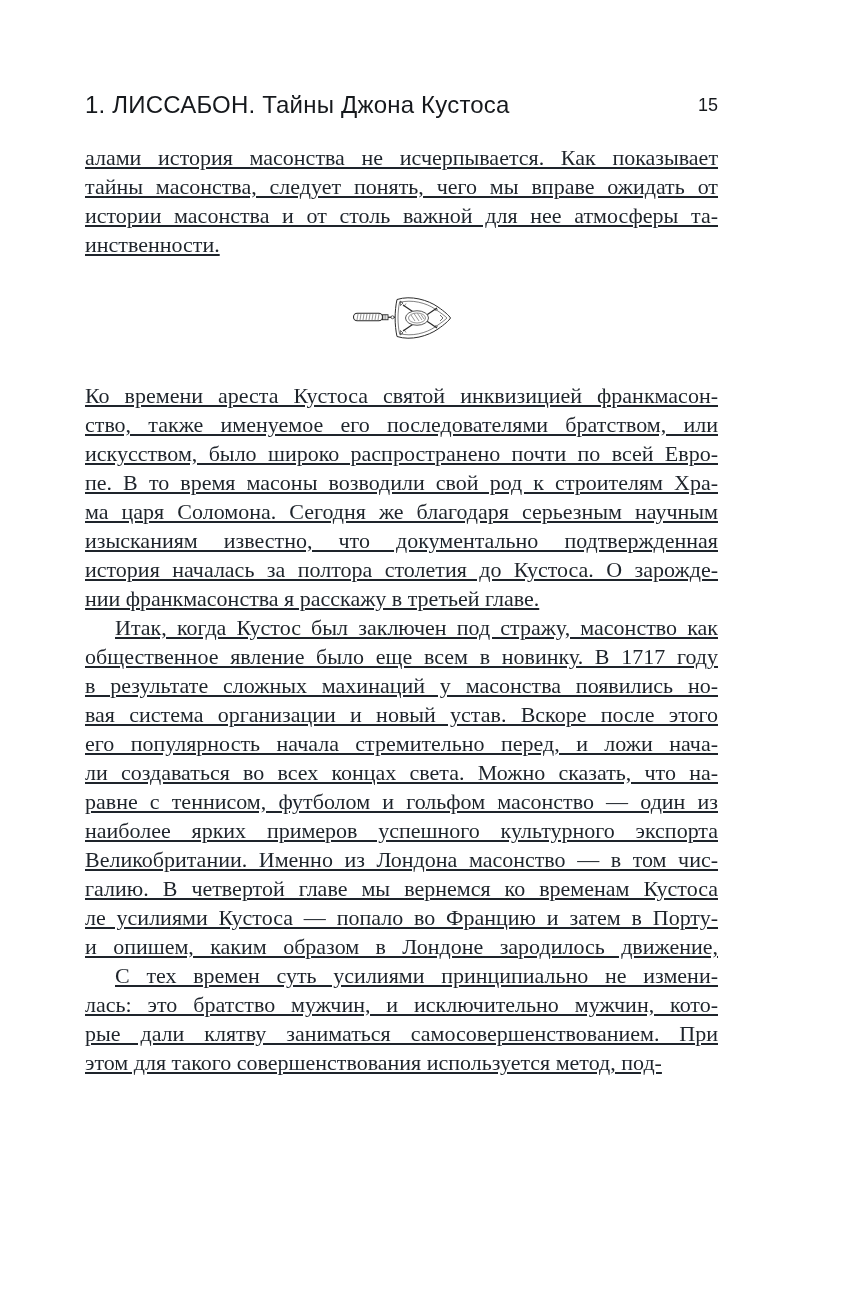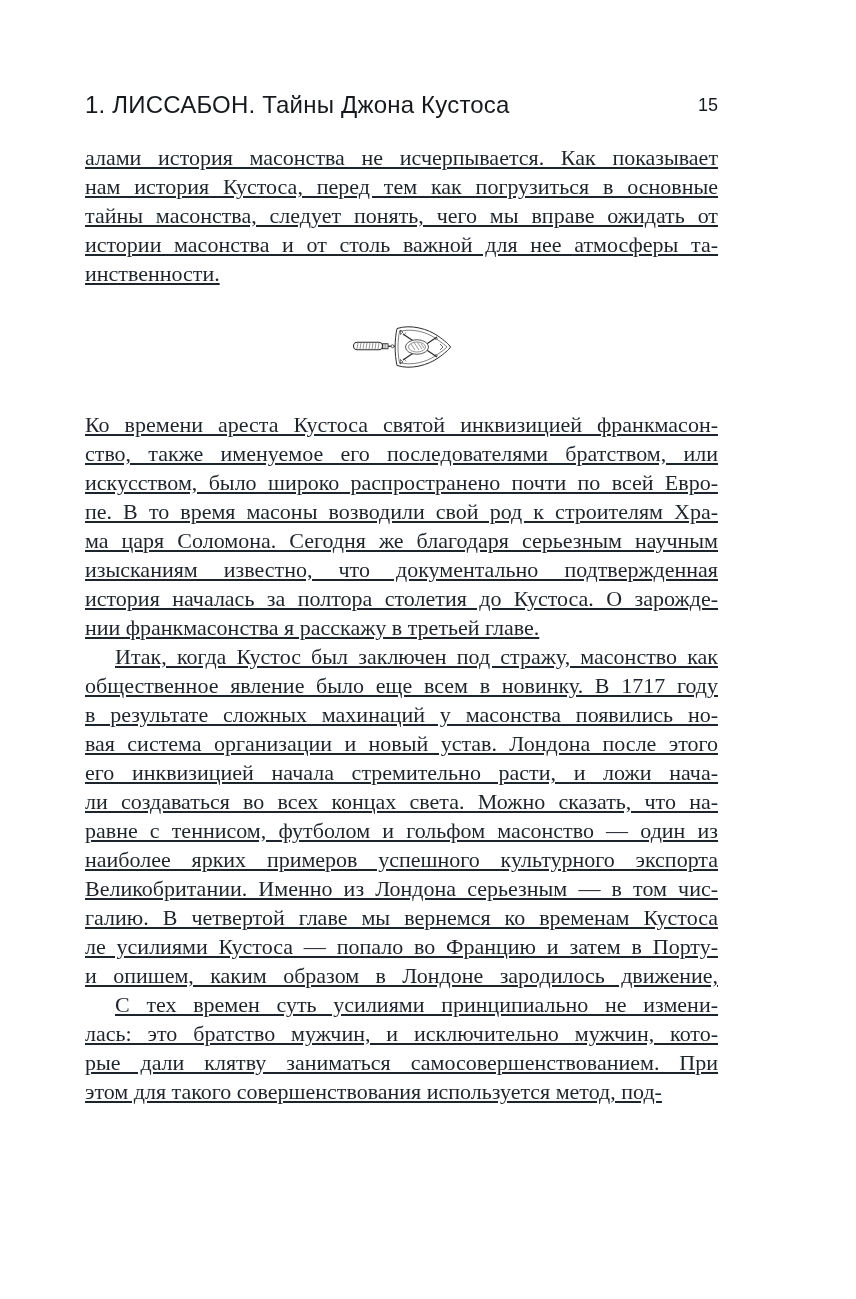--- a/index.html
+++ b/index.html
@@ -66,21 +66,20 @@
 <body>
 
 <div class="page">
   <header class="running-head">
     <span class="running-title">1. ЛИССАБОН. Тайны Джона Кустоса</span>
     <span class="page-number">15</span>
   </header>
   <main class="text-block">
       <div class="paragraph">
         <div class="line">алами история масонства не исчерпывается. Как показывает</div>
-        <div class="line">нам история Кустоса, перед тем как погрузиться в основные</div>
         <div class="line">тайны масонства, следует понять, чего мы вправе ожидать от</div>
         <div class="line">истории масонства и от столь важной для нее атмосферы та-</div>
         <div class="line last">инственности.</div>
       </div>
       <div class="ornament">
   <svg viewBox="0 0 200 92" xmlns="http://www.w3.org/2000/svg" fill="none" stroke="#2b2b2b">
 
     <rect x="3" y="36.5" width="58" height="15" rx="7.5" stroke-width="2.2" fill="#ffffff"></rect>
     <path stroke-width="1" d="M12 38 l-2 12 M18 38 l-2 12 M24 38 l-2 12 M30 38 l-2 12 M36 38 l-2 12 M42 38 l-2 12 M48 38 l-2 12 M54 38 l-2 12"></path>
 
@@ -112,26 +111,26 @@
         <div class="line">пе. В то время масоны возводили свой род к строителям Хра-</div>
         <div class="line">ма царя Соломона. Сегодня же благодаря серьезным научным</div>
         <div class="line">изысканиям известно, что документально подтвержденная</div>
         <div class="line">история началась за полтора столетия до Кустоса. О зарожде-</div>
         <div class="line last">нии франкмасонства я расскажу в третьей главе.</div>
       </div>
       <div class="paragraph">
         <div class="line indented">Итак, когда Кустос был заключен под стражу, масонство как</div>
         <div class="line">общественное явление было еще всем в новинку. В 1717 году</div>
         <div class="line">в результате сложных махинаций у масонства появились но-</div>
-        <div class="line">вая система организации и новый устав. Лондона после этого</div>
-        <div class="line">его инквизицией начала стремительно расти, и ложи нача-</div>
+        <div class="line">вая система организации и новый устав. Вскоре после этого</div>
+        <div class="line">его популярность начала стремительно перед, и ложи нача-</div>
         <div class="line">ли создаваться во всех концах света. Можно сказать, что на-</div>
         <div class="line">равне с теннисом, футболом и гольфом масонство — один из</div>
         <div class="line">наиболее ярких примеров успешного культурного экспорта</div>
-        <div class="line">Великобритании. Именно из Лондона серьезным — в том чис-</div>
+        <div class="line">Великобритании. Именно из Лондона масонство — в том чис-</div>
         <div class="line">галию. В четвертой главе мы вернемся ко временам Кустоса</div>
         <div class="line">ле усилиями Кустоса — попало во Францию и затем в Порту-</div>
         <div class="line">и опишем, каким образом в Лондоне зародилось движение,</div>
       </div>
       <div class="paragraph">
         <div class="line indented">С тех времен суть усилиями принципиально не измени-</div>
         <div class="line">лась: это братство мужчин, и исключительно мужчин, кото-</div>
         <div class="line">рые дали клятву заниматься самосовершенствованием. При</div>
         <div class="line last">этом для такого совершенствования используется метод, под-</div>
       </div>

